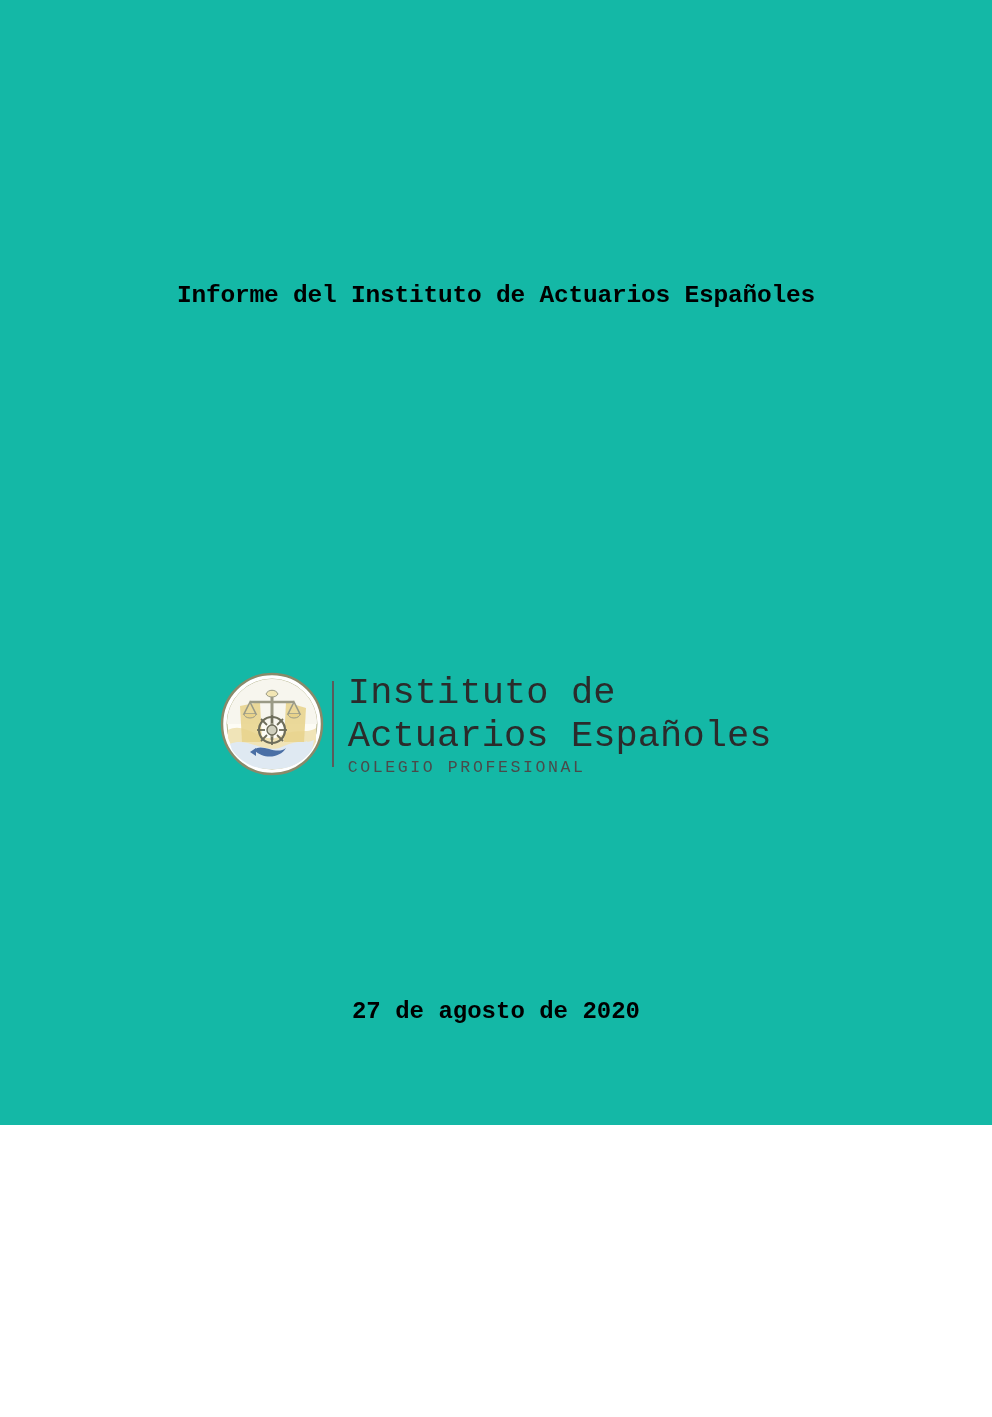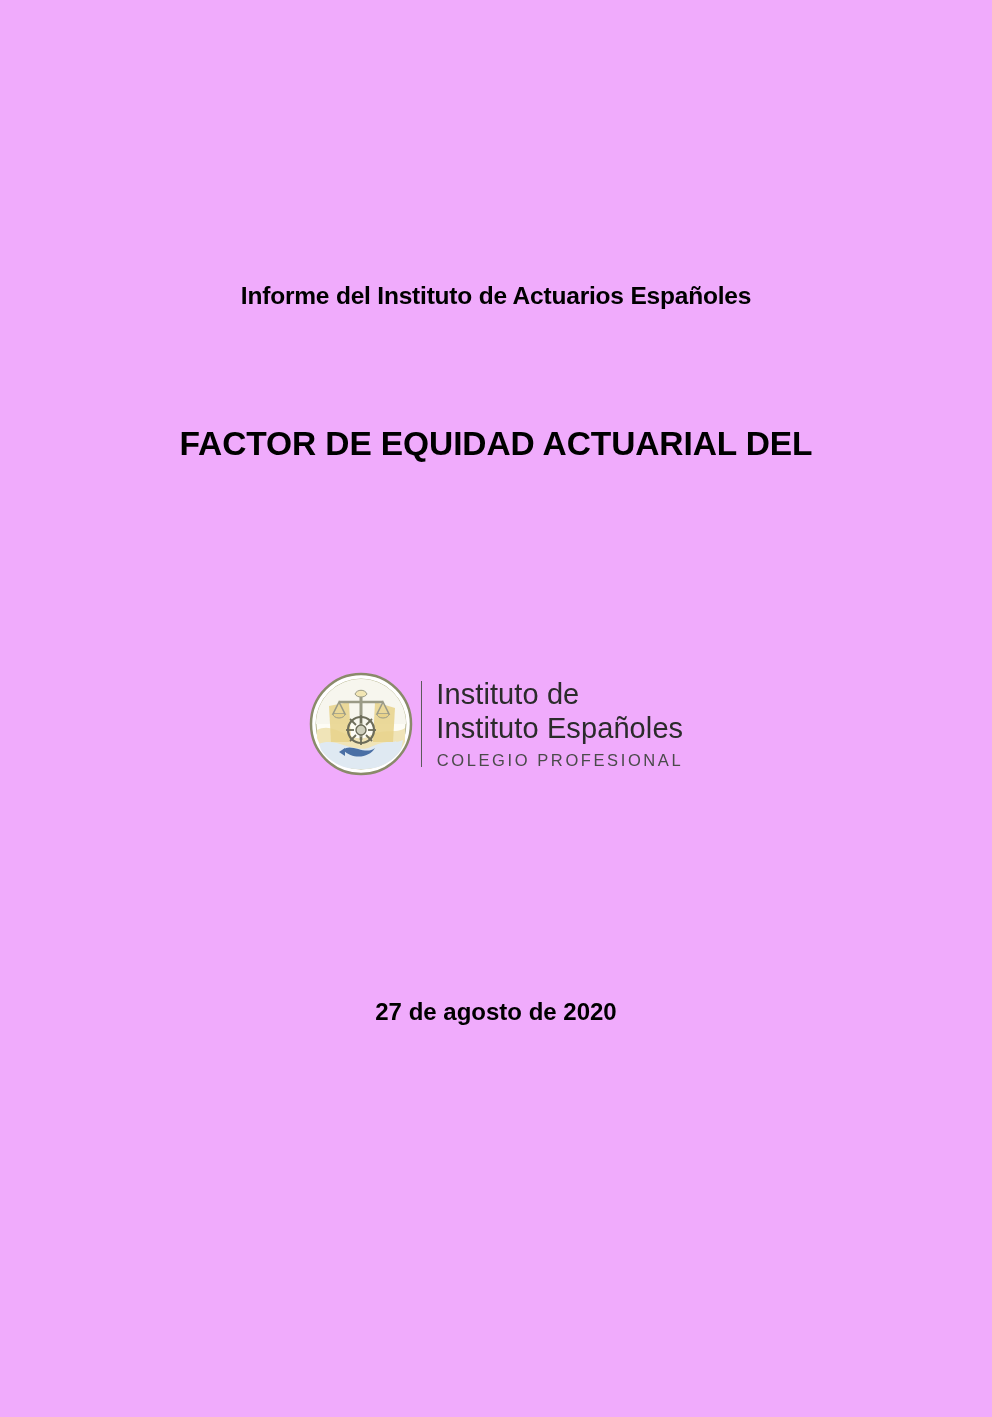--- a/index.html
+++ b/index.html
@@ -10,23 +10,24 @@
   body {
     width: 992px;
     height: 1417px;
     font-family: "Liberation Sans", sans-serif;
     color: #000000;
     overflow: hidden;
   }
   .page {
     position: relative;
     width: 992px;
-    height: 1417px;
-    background: #f0abfc;
+    height: 1125px;
+    background: #14b8a6;
     box-sizing: border-box;
+    font-family: Liberation Mono, monospace;
   }
   .subtitle-top {
     position: absolute;
     top: 282px;
     left: 0;
     width: 992px;
     text-align: center;
     font-size: 24.5px;
     font-weight: bold;
     letter-spacing: -0.2px;
@@ -69,54 +70,51 @@
     background: #5b5b5b;
     margin: 0 14px 0 8px;
     flex: 0 0 auto;
   }
   .logo-text {
     display: flex;
     flex-direction: column;
     justify-content: center;
   }
   .logo-line1, .logo-line2 {
-    font-size: 29px;
+    font-size: 37px;
     color: #2b2b2b;
     line-height: 1.16;
     letter-spacing: 0.1px;
     font-weight: 400;
   }
   .logo-line3 {
     font-size: 16.5px;
     color: #4a4a4a;
     letter-spacing: 2.6px;
-    margin-top: 5px;
     font-weight: 400;
-    text-align: right;
   }
   .doc-date {
     position: absolute;
     top: 998px;
     left: 0;
     width: 992px;
     text-align: center;
     font-size: 24px;
     font-weight: bold;
     color: #000;
   }
 </style>
 </head>
 <body>
 
 <div class="page">
 
   <div class="subtitle-top">Informe del Instituto de Actuarios Españoles</div>
 
   <div class="main-title">
-    <div>FACTOR DE EQUIDAD ACTUARIAL DEL</div>
   </div>
 
   <div class="logo-block">
     <div class="logo-inner">
       <span class="emblem">
         <svg viewBox="0 0 104 104" width="104" height="104" aria-hidden="true">
           <circle cx="52" cy="52" r="50" fill="#ffffff" stroke="#8a8a6a" stroke-width="2.5"></circle>
           <circle cx="52" cy="52" r="45" fill="#fdfcf5" stroke="#b9b893" stroke-width="1"></circle>
 
           <path d="M7 52 A45 45 0 0 1 97 52 Z" fill="#f7f6ee"></path>
@@ -151,21 +149,21 @@
 
           <path d="M46 22 C48 17 56 17 58 22 C56 26 48 26 46 22 Z" fill="#f2e6b4" stroke="#9a9a86" stroke-width="1"></path>
 
           <path d="M34 78 C42 70 56 84 66 76 C60 86 44 88 34 78 Z" fill="#4a6fa5"></path>
           <path d="M30 80 L36 76 L36 84 Z" fill="#4a6fa5"></path>
         </svg>
       </span>
       <span class="logo-divider"></span>
       <span class="logo-text">
         <span class="logo-line1">Instituto de</span>
-        <span class="logo-line2">Instituto Españoles</span>
+        <span class="logo-line2">Actuarios Españoles</span>
         <span class="logo-line3">COLEGIO PROFESIONAL</span>
       </span>
     </div>
   </div>
 
   <div class="doc-date">27 de agosto de 2020</div>
 
 </div>
 
 </body></html>

